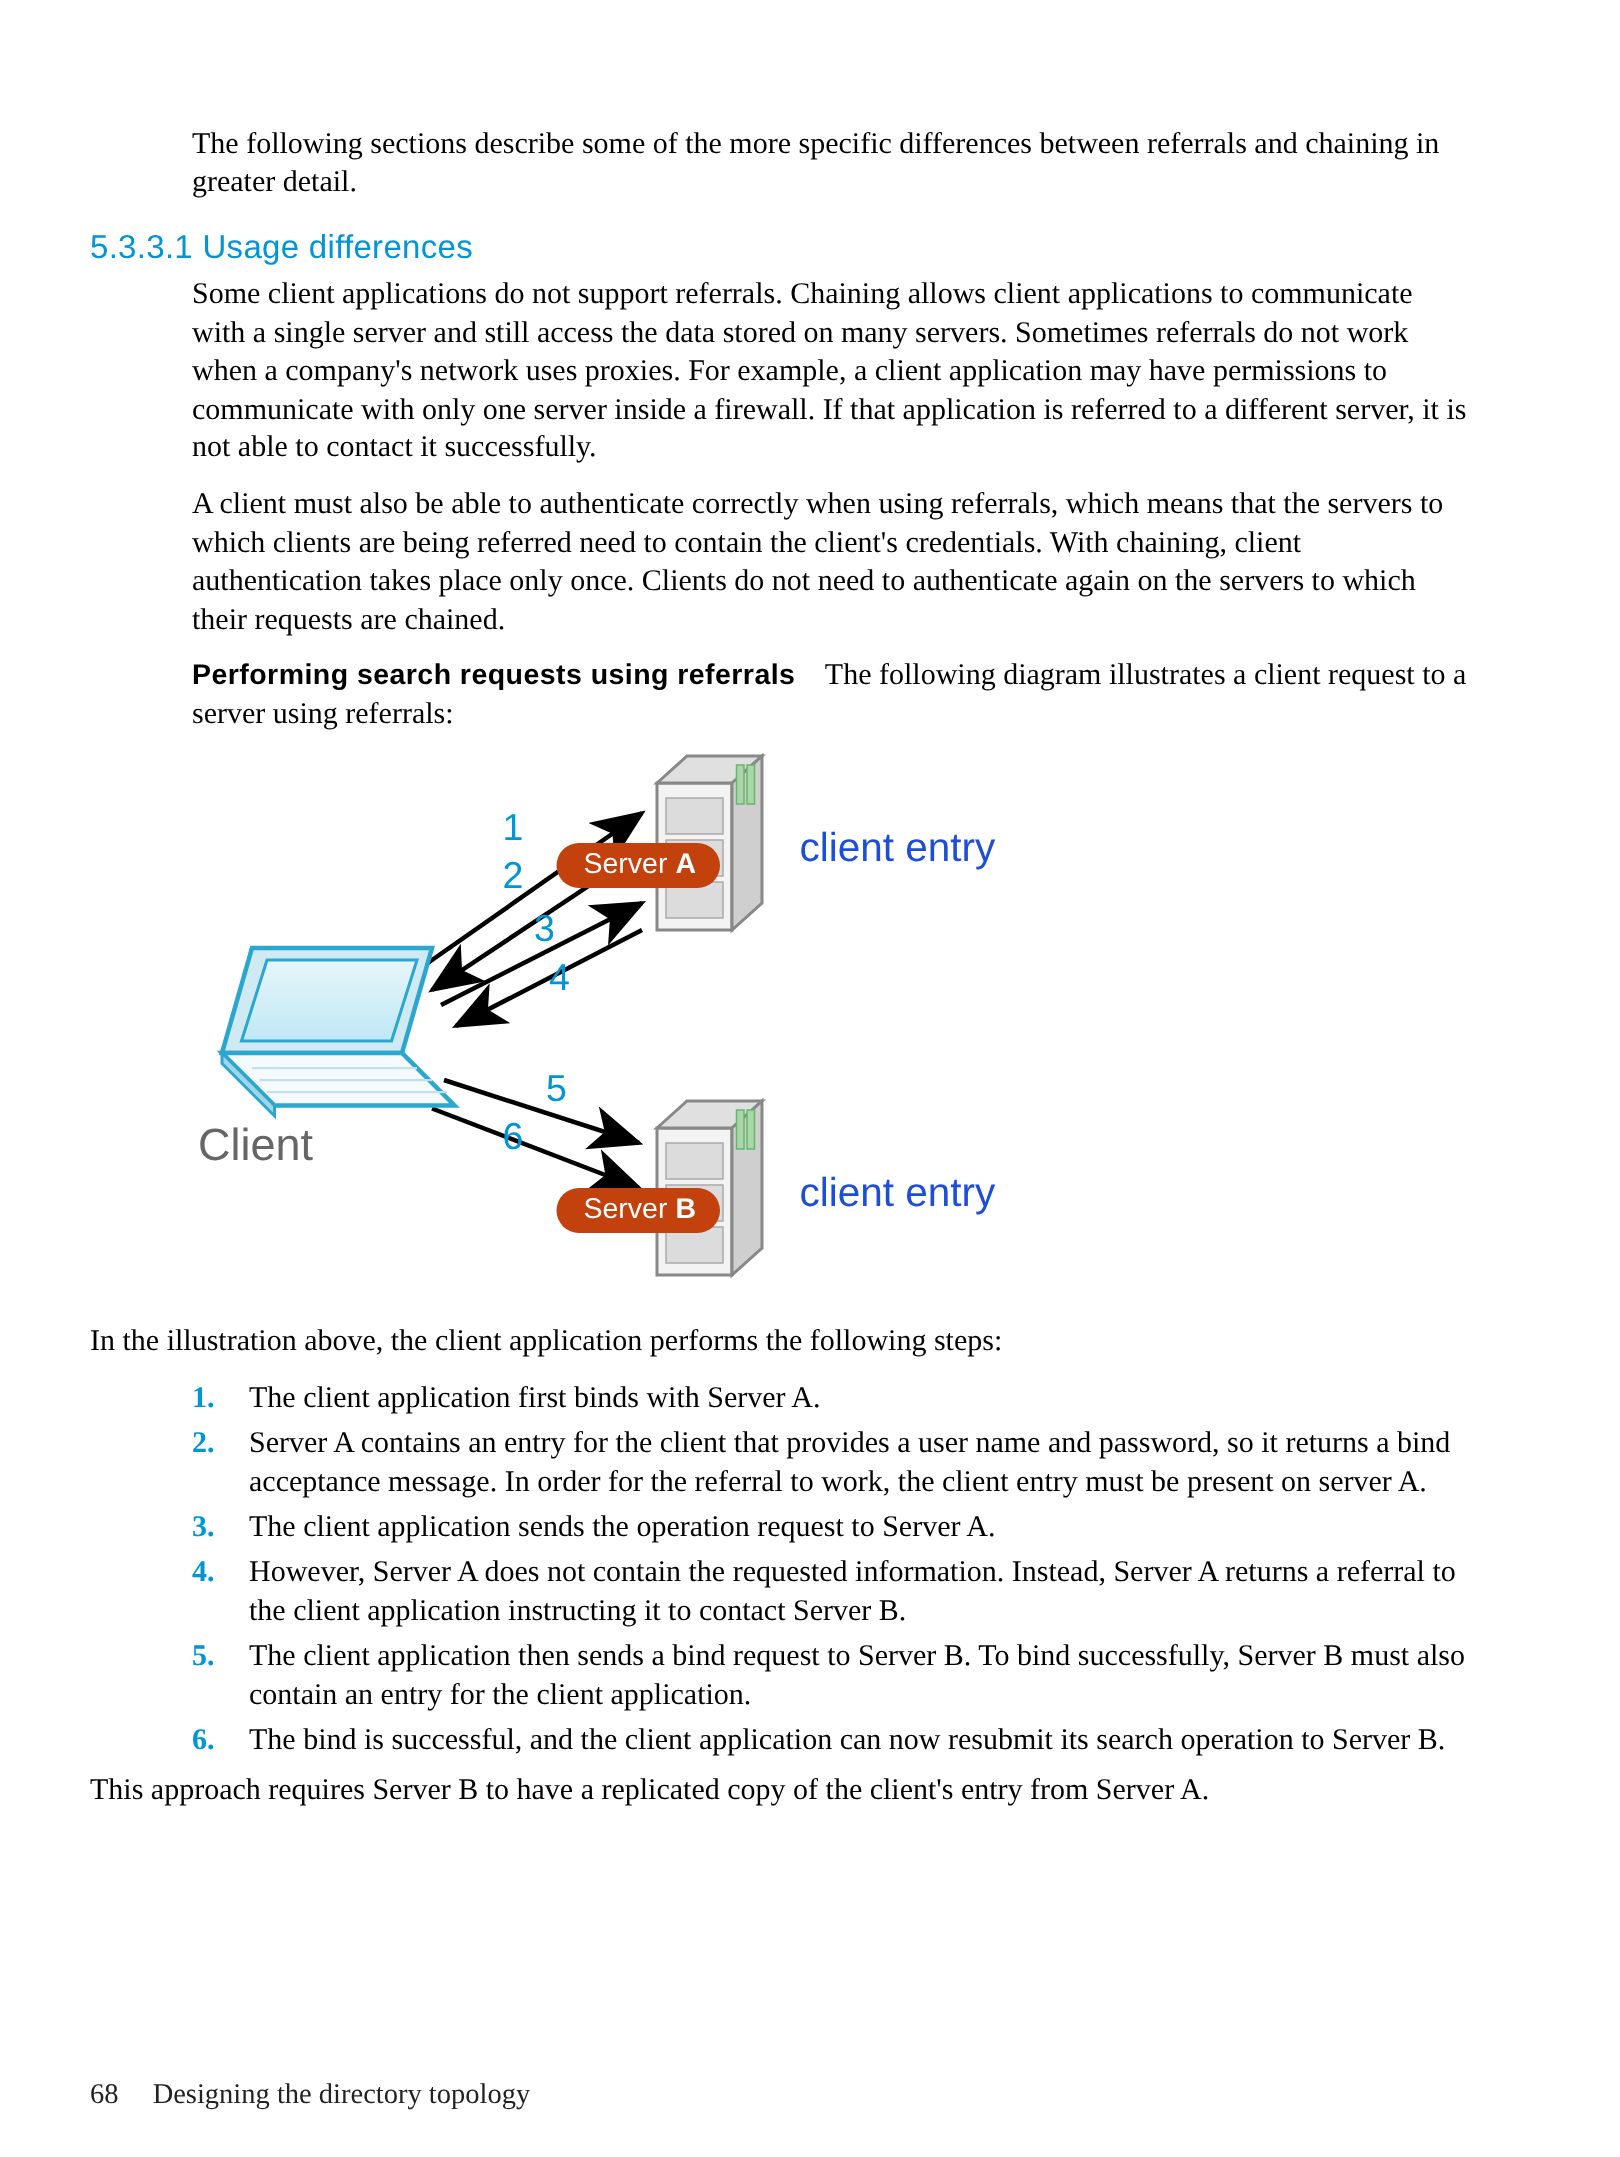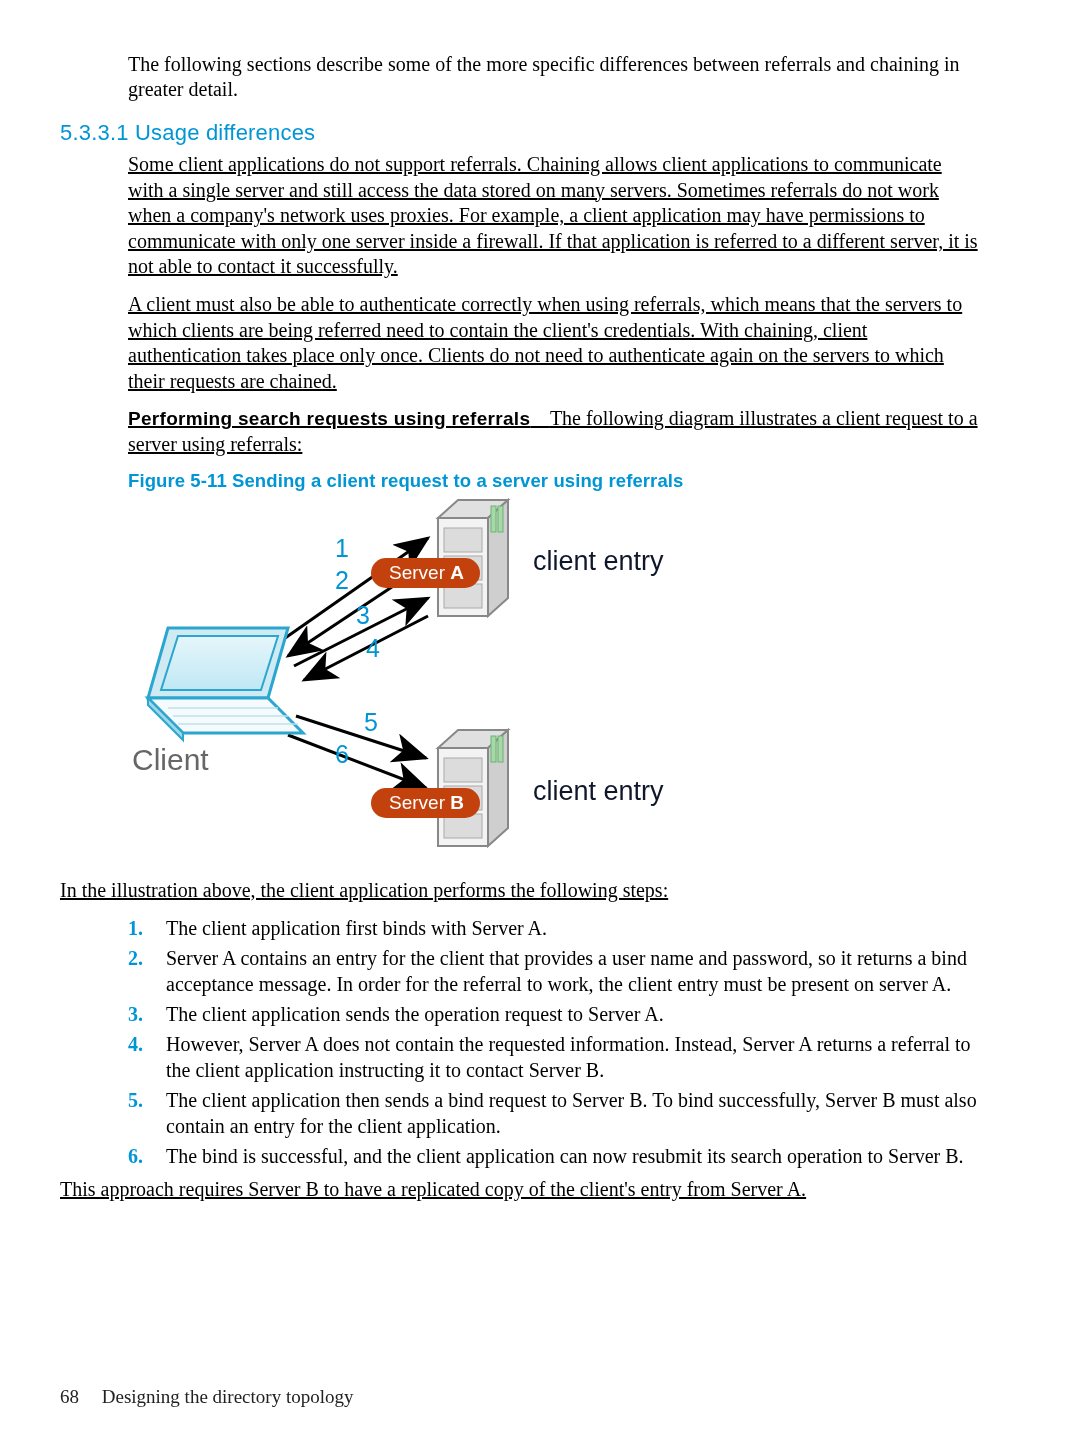--- a/index.html
+++ b/index.html
@@ -7,41 +7,40 @@
     padding: 0;
     background: #ffffff;
     font-family: "Palatino Linotype", "Book Antiqua", Palatino, Georgia, serif;
     color: #000;
     width: 1080px;
   }
   .page {
     width: 1080px;
     min-height: 1438px;
     box-sizing: border-box;
-    padding: 52px 100px 30px 60px;
+    padding: 84px 100px 30px 60px;
     position: relative;
   }
   .intro {
     margin: 0 0 18px 68px;
     font-size: 20px;
     line-height: 1.25;
   }
   .sec-heading {
     font-family: Futura, "Century Gothic", "Trebuchet MS", Arial, sans-serif;
     color: #0096D6;
     font-weight: 400;
     font-size: 22px;
     margin: 10px 0 6px 0;
     letter-spacing: 0.2px;
   }
   .body-block {
     margin-left: 68px;
     font-size: 20px;
     line-height: 1.28;
-    text-decoration: underline;
   }
   .para { margin: 0 0 12px 0; }
   .inline-bold {
     font-family: Futura, "Century Gothic", "Trebuchet MS", Arial, sans-serif;
     font-weight: 700;
     font-size: 19px;
     letter-spacing: 0.3px;
   }
   .figure-caption {
     font-family: Futura, "Century Gothic", "Trebuchet MS", Arial, sans-serif;
@@ -96,21 +95,21 @@
   .pill-a { left: 243px; top: 60px; }
   .pill-b { left: 243px; top: 290px; }
   .server-letter {
     font-weight: 800;
     font-family: Arial, sans-serif;
   }
   .client-entry {
     position: absolute;
     font-family: Futura, "Century Gothic", "Trebuchet MS", Arial, sans-serif;
     font-size: 27px;
-    color: #0f172a;
+    color: #1d4ed8;
   }
   .ce-a { left: 405px; top: 48px; }
   .ce-b { left: 405px; top: 278px; }
   .arrow-layer {
     position: absolute;
     left: 0; top: 0;
     width: 640px;
     height: 370px;
   }
   .step-num {
@@ -161,21 +160,20 @@
     <p class="para">A client must also be able to authenticate correctly when using referrals, which means that the servers to which clients are being referred need to contain the client's credentials. With chaining, client authentication takes place only once. Clients do not need to authenticate again on the servers to which their requests are chained.</p>
   </div>
 
   <div class="body-block">
     <p class="para">
       <span class="inline-bold">Performing search requests using referrals</span>&nbsp;&nbsp;&nbsp;
       <span>The following diagram illustrates a client request to a server using referrals:</span>
     </p>
   </div>
 
-  <div class="figure-caption">Figure 5-11 Sending a client request to a server using referrals</div>
 
   <div class="figure">
 
     <svg class="arrow-layer" viewBox="0 0 640 370">
       <defs>
         <marker id="ah" markerWidth="14" markerHeight="14" refX="11" refY="5" orient="auto">
           <path d="M0,0 L12,5 L0,10 L3,5 Z" fill="#000"></path>
         </marker>
       </defs>
 

